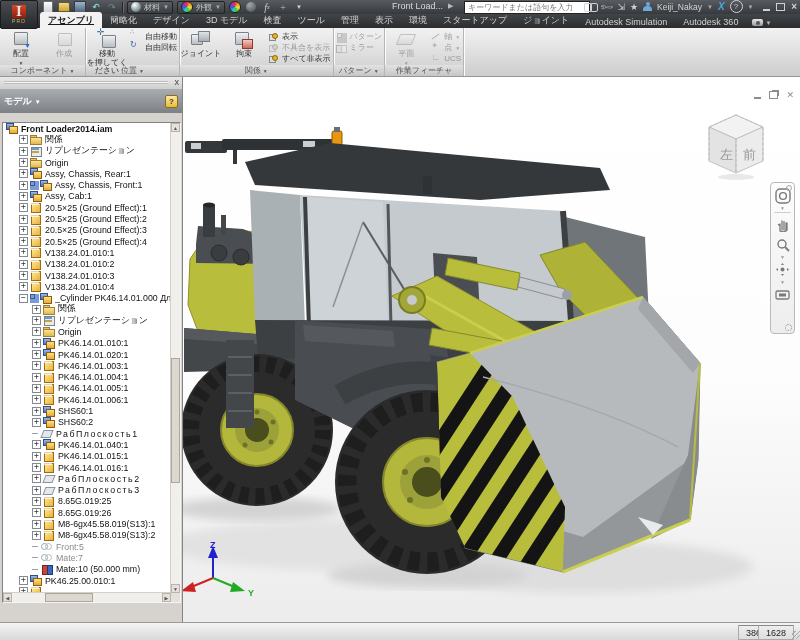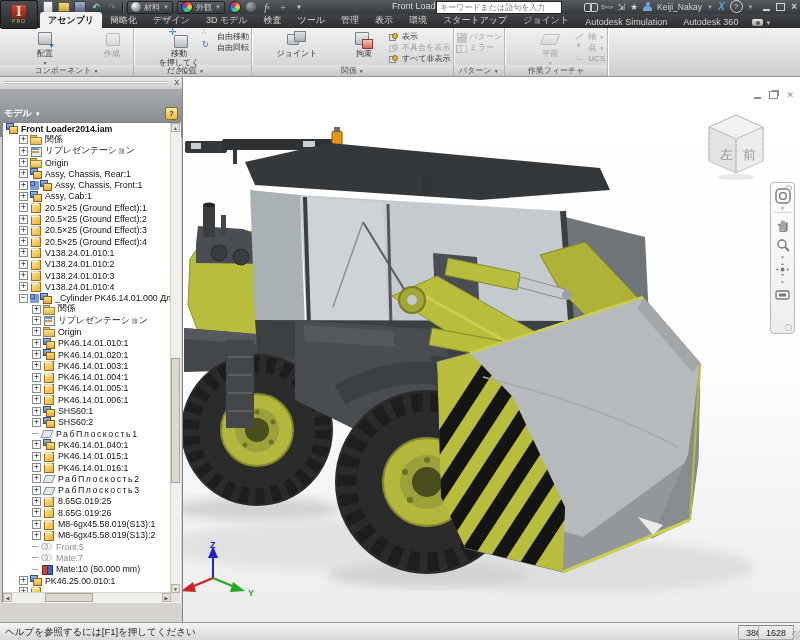--- a/index.html
+++ b/index.html
@@ -23,21 +23,21 @@
   .qsep{width:1px;height:11px;background:#202224;box-shadow:1px 0 0 #6a6e72;}
   .qcombo{height:11px;background:linear-gradient(#5b5f64,#3a3d41);border:1px solid #212325;border-radius:2px;
     color:#c9c9c9;font-size:8px;display:flex;align-items:center;padding:0 3px;gap:3px;}
   .qcombo .carr{font-size:6px;color:#aaa;}
   .colorwheel{width:10px;height:10px;border-radius:50%;border:1px solid #222;
     background:conic-gradient(#e33,#ea3,#ed3,#3c3,#3cc,#36c,#93c,#e33);}
   .sphere{width:10px;height:10px;border-radius:50%;background:radial-gradient(circle at 35% 30%,#fff,#9aa,#556);}
   .q-fx{font-family:"Liberation Serif",serif;font-style:italic;font-size:10px;color:#c9ccd0;}
   #doc-title{position:absolute;left:392px;top:1px;font-size:9px;color:#dadada;display:flex;gap:5px;align-items:center;}
   #doc-title .play{font-size:7px;color:#bbb;}
-  #search-box{position:absolute;left:436px;top:1px;width:118px;height:11px;background:#fff;border:1px solid #222;
+  #search-box{position:absolute;left:464px;top:1px;width:118px;height:11px;background:#fff;border:1px solid #222;
     font-size:8px;color:#8a8a8a;padding:0 3px;font-family:inherit;}
   .tb-icons{position:absolute;left:584px;top:0px;height:13px;display:flex;align-items:center;gap:5px;}
   .binoc{position:relative;width:12px;height:8px;}
   .binoc i{position:absolute;width:6px;height:7px;border:1px solid #cfd3d8;border-radius:2px;top:0;}
   .binoc i:first-child{left:0}.binoc i:last-child{left:6px}
   .t-wrench{color:#cfd3d8;font-size:9px;transform:rotate(-45deg);}
   .t-sign{color:#cfd3d8;font-size:9px;}
   .t-star{color:#cfd3d8;font-size:9px;}
   .person{width:9px;height:9px;position:relative;}
   .person:before{content:"";position:absolute;left:2.5px;top:0;width:4px;height:4px;border-radius:50%;background:#6fa8dc;}
@@ -47,38 +47,38 @@
   .helpq{width:11px;height:11px;border-radius:50%;border:1px solid #cfd3d8;color:#cfd3d8;font-size:8px;
     display:inline-flex;align-items:center;justify-content:center;}
   .winbtns{position:absolute;right:3px;top:1px;display:flex;gap:6px;align-items:center;height:11px;}
   .wmin{width:7px;height:2px;background:#d0d0d0;margin-top:6px;}
   .wres{width:7px;height:6px;border:1px solid #d0d0d0;}
   .wclose{color:#d0d0d0;font-size:10px;line-height:10px;font-weight:bold;}
   
   #tabrow{position:absolute;left:0;top:14px;width:800px;height:14px;
     background:linear-gradient(#424548,#2b2d30);display:flex;align-items:flex-end;padding-left:40px;box-sizing:border-box;}
   .rtab{font-size:9px;color:#d2d2d2;padding:2px 8px 1px;white-space:nowrap;}
-  .rtab.active{background:#f2f2f2;color:#1a1a1a;border-radius:3px 3px 0 0;font-weight:bold;}
+  .rtab.active{background:#f2f2f2;color:#1a1a1a;border-radius:3px 3px 0 0;font-weight:bold;text-decoration:underline;}
   .cam-btn{margin-left:6px;display:flex;align-items:center;gap:2px;padding-bottom:2px;}
   .cam-btn .cam{width:11px;height:7px;background:linear-gradient(#e8e8e8,#9a9a9a);border-radius:2px;position:relative;}
   .cam-btn .cam:after{content:"";position:absolute;left:4px;top:1.5px;width:4px;height:4px;border-radius:50%;background:#555;}
   .cam-btn .carr{font-size:6px;color:#bbb;}
   
   #ribbon{position:absolute;left:0;top:28px;width:800px;height:49px;
     background:linear-gradient(#f2f2f2,#cdcdcd);border-bottom:1px solid #979797;box-sizing:border-box;}
   #ribbon-panels{display:flex;height:48px;}
   .panel{position:relative;height:48px;border-right:1px solid #b5b5b5;box-shadow:1px 0 0 #fdfdfd;box-sizing:border-box;}
   .panel-body{display:flex;align-items:flex-start;justify-content:center;height:37px;padding-top:1px;box-sizing:border-box;gap:1px;}
   .panel-title{height:11px;font-size:8px;color:#4c4c4c;display:flex;align-items:center;justify-content:center;gap:2px;
     background:linear-gradient(#e2e2e2,#c6c6c6);}
   .panel.hl{background:linear-gradient(#e4f0e8,#c9ddd0);}
   .panel.hl .panel-title{background:linear-gradient(#d3e6da,#b7d2c2);}
   .tdown{font-size:5px;color:#555;}
   .rbig{width:42px;display:flex;flex-direction:column;align-items:center;font-size:8px;color:#333;line-height:8.5px;
-    text-align:center;white-space:pre-line;padding-top:1px;margin-left:24px;}
+    text-align:center;white-space:pre-line;padding-top:1px;}
   .rbig.dis,.sbtn.dis{opacity:.42;filter:grayscale(.8);}
   .scol{display:flex;flex-direction:column;justify-content:flex-start;gap:0px;padding-top:2px;}
   .sbtn{display:flex;align-items:center;gap:3px;font-size:8px;color:#333;height:11px;white-space:nowrap;padding:0 2px;}
   
   .ri{position:relative;width:22px;height:20px;display:block;}
   .cube{position:absolute;width:12px;height:11px;background:linear-gradient(#eef0f2,#b9bec3);border:1px solid #7c8085;border-radius:1px;}
   .ri-place .cube{left:4px;top:2px;}
   .ri-place:after{content:"▼";position:absolute;right:1px;bottom:0;font-size:7px;color:#1f6fc2;}
   .ri-create .cube{left:5px;top:3px;background:linear-gradient(#f4f0e2,#cfc6a8);}
   .ri-move .cube{left:6px;top:5px;}
@@ -107,21 +107,21 @@
   .si-axis:before{content:"";position:absolute;left:1px;top:4px;width:9px;height:1px;background:#666;transform:rotate(-35deg);}
   .si-point:before{content:"✦";position:absolute;left:1px;top:-2px;font-size:8px;color:#666;}
   .si-ucs:before{content:"∟";position:absolute;left:1px;top:-2px;font-size:9px;color:#666;}
   
   #browser{position:absolute;left:0;top:77px;width:183px;height:545px;background:#d6d3ce;border-right:1px solid #848484;box-sizing:border-box;}
   #b-grip{height:12px;background:linear-gradient(#e9e9e9,#cfcfcf);border-bottom:1px solid #aaa;position:relative;}
   #b-grip .lines{position:absolute;left:4px;right:14px;top:4px;height:3px;
     background:repeating-linear-gradient(#bdbdbd 0 1px,#f4f4f4 1px 2px);}
   #b-grip .bx{position:absolute;right:3px;top:0px;font-size:9px;color:#444;line-height:11px;}
   #b-header{height:15px;background:linear-gradient(#a7abb0,#7d8186);display:flex;align-items:center;
-    padding:16px 4px;color:#fff;font-size:9px;font-weight:bold;gap:3px;}
+    padding:4px 4px;color:#fff;font-size:9px;font-weight:bold;gap:3px;}
   #b-header .harr{font-size:6px;}
   #b-header .hq{margin-left:auto;width:11px;height:11px;background:linear-gradient(#ffe9a0,#e8bb3a);border:1px solid #8a6d1a;
     color:#333;font-size:8px;font-weight:bold;display:flex;align-items:center;justify-content:center;border-radius:2px;}
   #b-toolbar{height:18px;background:#f4f3f1;border-bottom:1px solid #b8b8b8;display:flex;align-items:center;gap:5px;padding:0 4px;}
   .funnel{width:0;height:0;border-left:5px solid transparent;border-right:5px solid transparent;border-top:6px solid #6a6e72;position:relative;}
   .funnel:after{content:"";position:absolute;left:-1px;top:-1px;width:2px;height:6px;background:#6a6e72;}
   .vsep{width:1px;height:12px;background:#b5b5b5;}
   #quickview-btn{display:flex;align-items:center;gap:3px;font-size:8.5px;color:#333;}
   .minipie{width:10px;height:10px;border-radius:50%;border:1px solid #55885f;background:conic-gradient(#3e9a4e 0 100deg,#eaf5ec 100deg 360deg);}
   .binoc2{position:relative;width:11px;height:8px;opacity:.45;}
@@ -872,17 +872,16 @@
     <line x1="42" y1="38" x2="18" y2="48" stroke="#cc2222" stroke-width="2"></line>
     <polygon points="10,51 22,42 25,52" fill="#cc2222"></polygon>
     <text x="2" y="56" font-size="9" fill="#cc2222" font-weight="bold">X</text>
     <line x1="42" y1="38" x2="66" y2="48" stroke="#22aa22" stroke-width="2"></line>
     <polygon points="74,51 62,42 59,52" fill="#22aa22"></polygon>
     <text x="77" y="56" font-size="9" fill="#22aa22" font-weight="bold">Y</text>
   </svg>
 </div>
 
 <div id="statusbar">
-  <span class="help">ヘルプを参照するには[F1]を押してください</span>
   <span class="scell" id="cell1">3864</span>
   <span class="scell" id="cell2">1628</span>
   <span class="grip3"></span>
 </div>
 
 </body></html>

